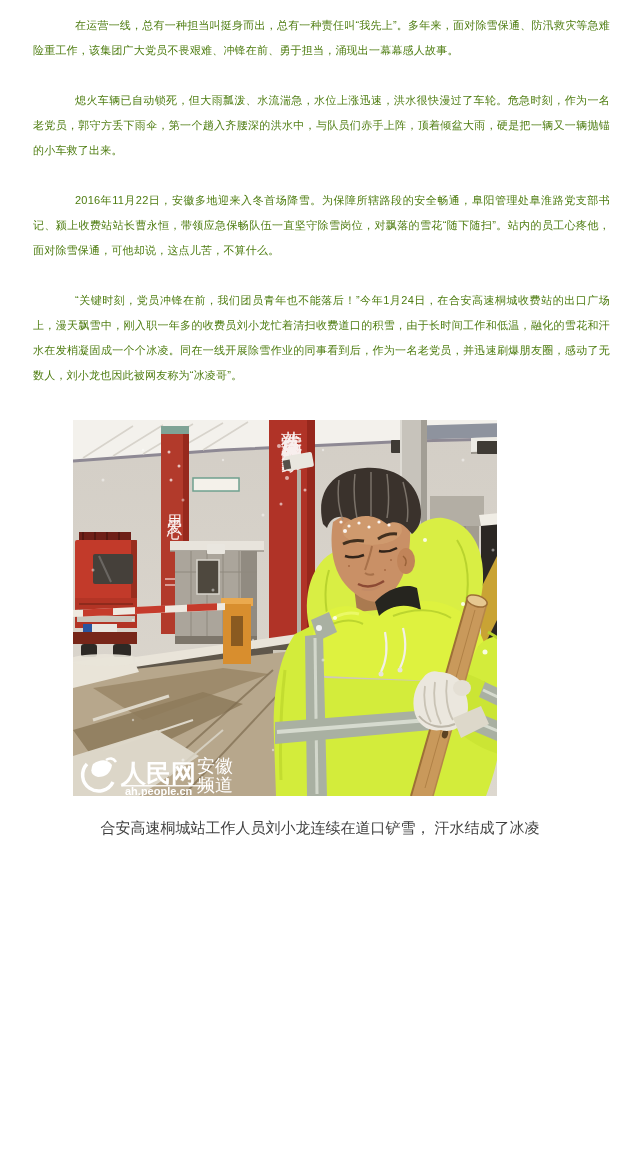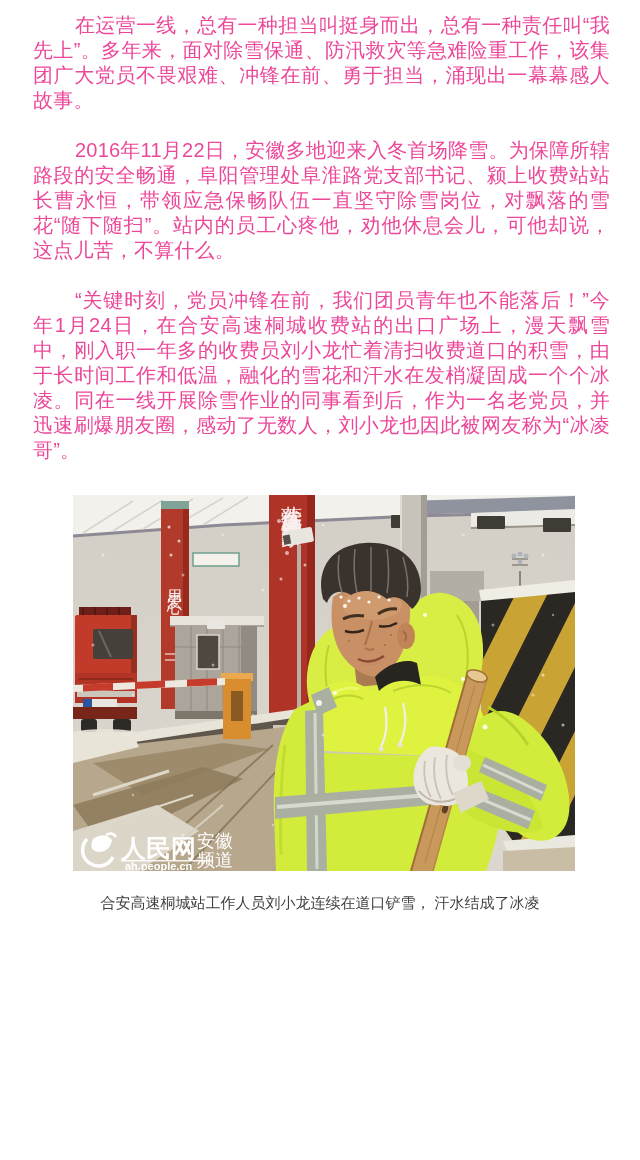--- a/index.html
+++ b/index.html
@@ -3,45 +3,46 @@
 <meta charset="utf-8">
 <style>
   html,body{margin:0;padding:0;background:#ffffff;}
   .page{
     width:640px;min-height:1160px;margin:0 auto;background:#ffffff;
     font-family:"Liberation Sans","DejaVu Sans",sans-serif;
     padding-top:13px;box-sizing:border-box;
   }
   .para{
     margin:0 30px 25px 33px;
-    font-size:20px;line-height:25px;color:#ec4899;
+    font-size:11px;line-height:25px;color:#4d7c0f;
     text-indent:42px;text-align:justify;
     letter-spacing:0.2px;
   }
   .photo-wrap{
-    margin:32px 8px 0 73px;width:502px;height:376px;position:relative;
+    margin:32px 8px 0 73px;width:424px;height:376px;position:relative;
     overflow:hidden;
   }
   .photo-wrap svg{display:block;}
   .caption{
     margin:22px 20px 0 20px;text-align:center;
     font-size:15px;line-height:20px;color:#404040;
   }
   .v-banner-text{
     writing-mode:vertical-rl;
     font-family:"Liberation Sans","DejaVu Sans",sans-serif;
   }
 </style>
 </head>
 <body>
 
 <div class="page">
 
   <p class="para">在运营一线，总有一种担当叫挺身而出，总有一种责任叫“我先上”。多年来，面对除雪保通、防汛救灾等急难险重工作，该集团广大党员不畏艰难、冲锋在前、勇于担当，涌现出一幕幕感人故事。</p>
-  <p class="para">2016年11月22日，安徽多地迎来入冬首场降雪。为保障所辖路段的安全畅通，阜阳管理处阜淮路党支部书记、颍上收费站站长曹永恒，带领应急保畅队伍一直坚守除雪岗位，对飘落的雪花“随下随扫”。站内的员工心疼他，劝他休息会儿，可他却说，这点儿苦，不算什么。</p>
+  <p class="para">熄火车辆已自动锁死，但大雨瓢泼、水流湍急，水位上涨迅速，洪水很快漫过了车轮。危急时刻，作为一名老党员，郭守方丢下雨伞，第一个趟入齐腰深的洪水中，与队员们赤手上阵，顶着倾盆大雨，硬是把一辆又一辆抛锚的小车救了出来。</p>
+  <p class="para">2016年11月22日，安徽多地迎来入冬首场降雪。为保障所辖路段的安全畅通，阜阳管理处阜淮路党支部书记、颍上收费站站长曹永恒，带领应急保畅队伍一直坚守除雪岗位，对飘落的雪花“随下随扫”。站内的员工心疼他，面对除雪保通，可他却说，这点儿苦，不算什么。</p>
   <p class="para">“关键时刻，党员冲锋在前，我们团员青年也不能落后！”今年1月24日，在合安高速桐城收费站的出口广场上，漫天飘雪中，刚入职一年多的收费员刘小龙忙着清扫收费道口的积雪，由于长时间工作和低温，融化的雪花和汗水在发梢凝固成一个个冰凌。同在一线开展除雪作业的同事看到后，作为一名老党员，并迅速刷爆朋友圈，感动了无数人，刘小龙也因此被网友称为“冰凌哥”。</p>
 
   <figure class="photo-wrap">
     <svg width="502" height="376" viewBox="0 0 502 376" xmlns="http://www.w3.org/2000/svg">
       <defs>
         <linearGradient id="sky" x1="0" y1="0" x2="0" y2="1">
           <stop offset="0" stop-color="#d3cec6"></stop>
           <stop offset="1" stop-color="#ddd8cf"></stop>
         </linearGradient>
         <clipPath id="blockClip">

